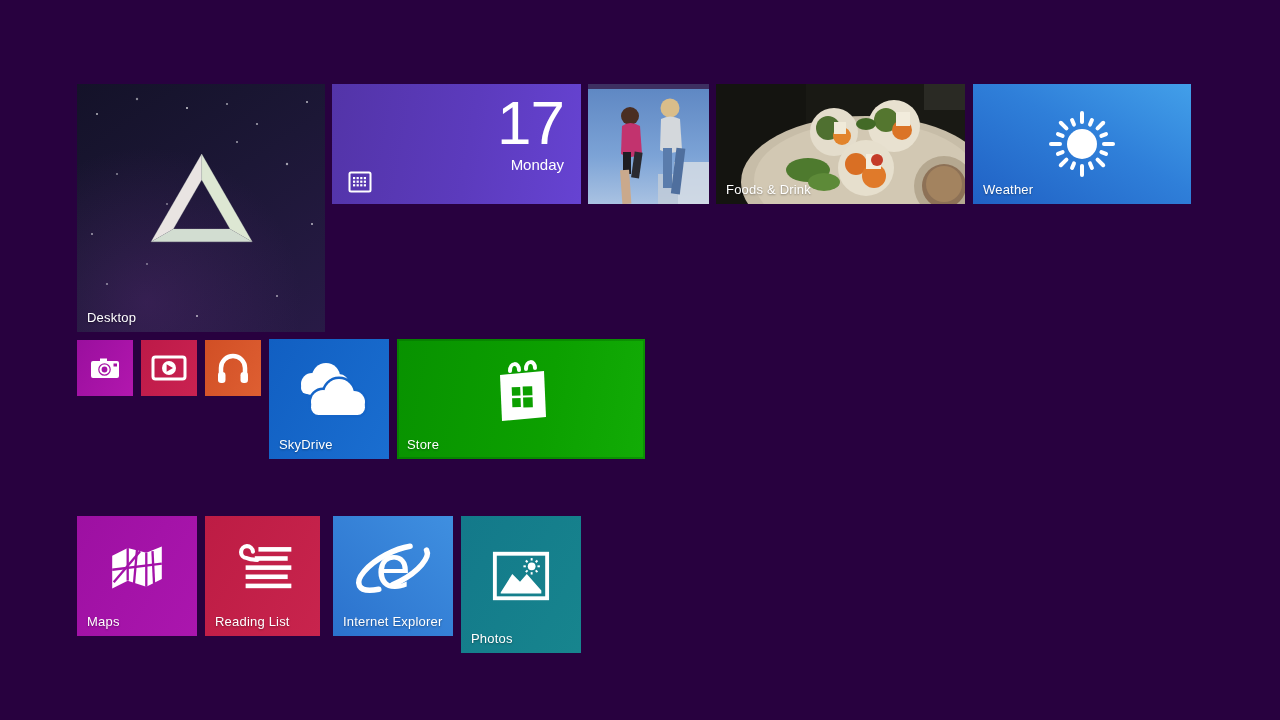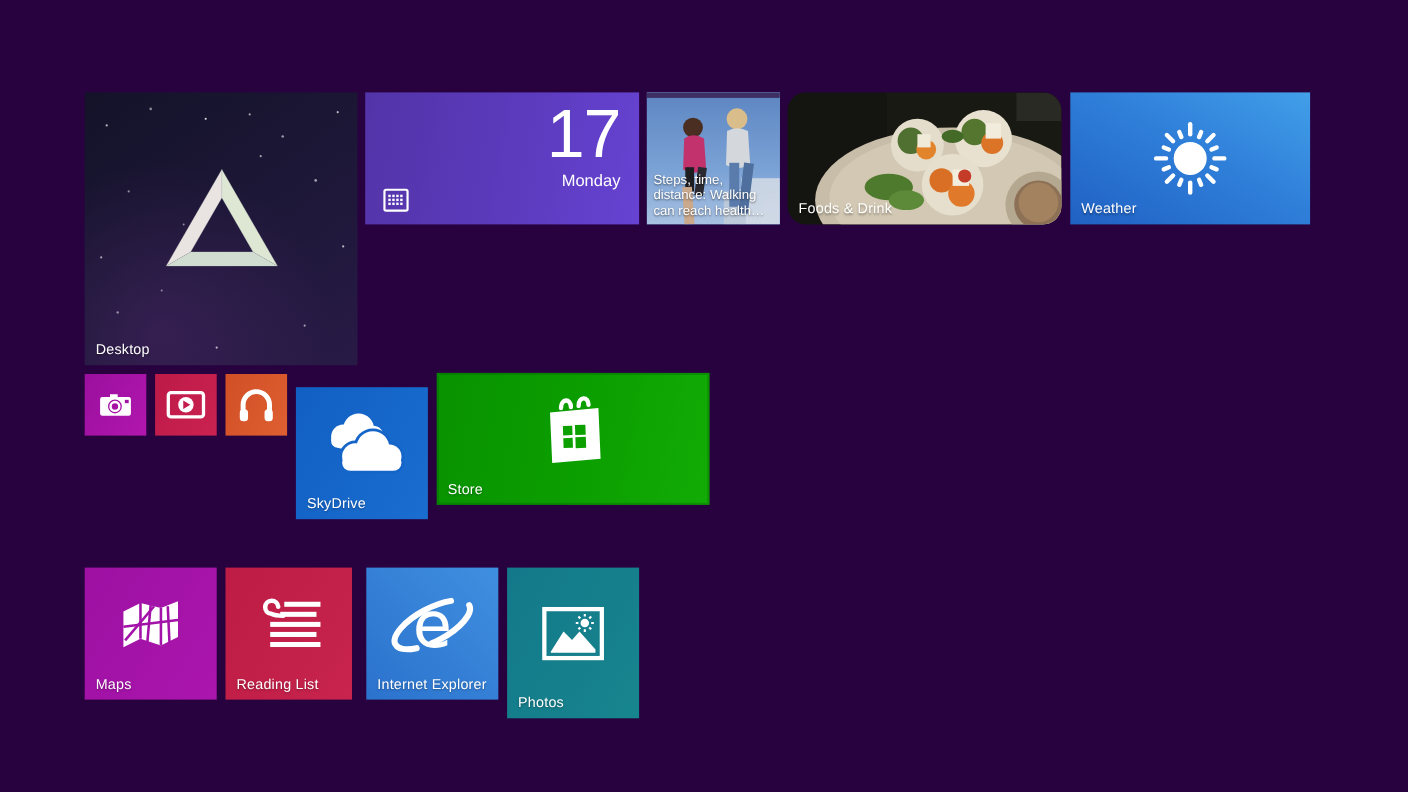--- a/index.html
+++ b/index.html
@@ -19,32 +19,32 @@
     white-space:nowrap;
   }
   
   .t-desktop{left:77px;top:84px;width:248px;height:248px;
     background:
       radial-gradient(circle at 28% 88%, rgba(110,50,140,.28), rgba(0,0,0,0) 55%),
       linear-gradient(145deg,#141229 0%,#1c1736 48%,#281a46 100%);}
   .t-calendar{left:332px;top:84px;width:249px;height:120px;
     background:linear-gradient(100deg,#5334a8 0%,#5c3bbd 55%,#6643d2 100%);text-decoration:underline;}
   .t-health{left:588px;top:84px;width:121px;height:120px;background:#6d97cc;}
-  .t-food{left:716px;top:84px;width:249px;height:120px;background:#1b1a16;border-radius:17px;}
+  .t-food{left:716px;top:84px;width:249px;height:120px;background:#1b1a16;}
   .t-weather{left:973px;top:84px;width:218px;height:120px;
     background:linear-gradient(to top right,#2061c4 0%,#2f7fd9 55%,#429fe9 100%);}
   
   .t-camera{left:77px;top:340px;width:56px;height:56px;
     background:linear-gradient(120deg,#9a0f9e,#b217ae);}
   .t-video{left:141px;top:340px;width:56px;height:56px;
     background:linear-gradient(120deg,#bd1a48,#ca2251);}
   .t-music{left:205px;top:340px;width:56px;height:56px;
     background:linear-gradient(120deg,#d14f25,#de5f32);}
   .t-skydrive{left:269px;top:339px;width:120px;height:120px;
-    background:linear-gradient(120deg,#115fc2,#1a6ed0);margin-top:13px;}
+    background:linear-gradient(120deg,#115fc2,#1a6ed0);}
   .t-store{left:397px;top:339px;width:248px;height:120px;
     background:linear-gradient(100deg,#089200 0%,#0ca000 60%,#12ac06 100%);
     box-shadow:inset 0 0 0 2px rgba(0,70,0,.25);}
   
   .t-maps{left:77px;top:516px;width:120px;height:120px;
     background:linear-gradient(120deg,#9d10a2,#ab16ae);}
   .t-readinglist{left:205px;top:516px;width:115px;height:120px;
     background:linear-gradient(120deg,#bd1c44,#c8244d);}
   .t-ie{left:333px;top:516px;width:120px;height:120px;
     background:linear-gradient(to top right,#2b72cd,#3f8fe0);}
@@ -155,25 +155,20 @@
       <rect x="33" y="86" width="9" height="34" fill="#caa98c" transform="rotate(-4 37 100)"></rect>
     </g>
 
     <g>
       <circle cx="82" cy="24" r="9.5" fill="#d9bd8a"></circle>
       <path d="M73,35 Q82,30 92,35 L94,66 Q82,72 72,66 Z" fill="#d4d8dc"></path>
       <rect x="75" y="64" width="9" height="40" fill="#5a7cac"></rect>
       <rect x="86" y="64" width="9" height="46" fill="#4f6f9e" transform="rotate(7 90 84)"></rect>
     </g>
   </svg>
-  <div class="health-text">
-    <span>Steps, time,</span>
-    <span>distance: Walking</span>
-    <span>can reach health…</span>
-  </div>
 </div>
 
 <div class="tile t-food">
   <svg class="photo-svg" viewBox="0 0 249 120" preserveAspectRatio="none">
     <rect width="249" height="120" fill="#191914"></rect>
     <rect x="0" y="0" width="90" height="120" fill="#141410"></rect>
     <ellipse cx="150" cy="98" rx="125" ry="66" fill="#c7bda8"></ellipse>
     <ellipse cx="150" cy="96" rx="112" ry="58" fill="#d2c8b3"></ellipse>
 
     <circle cx="228" cy="102" r="30" fill="#b5a890"></circle>

